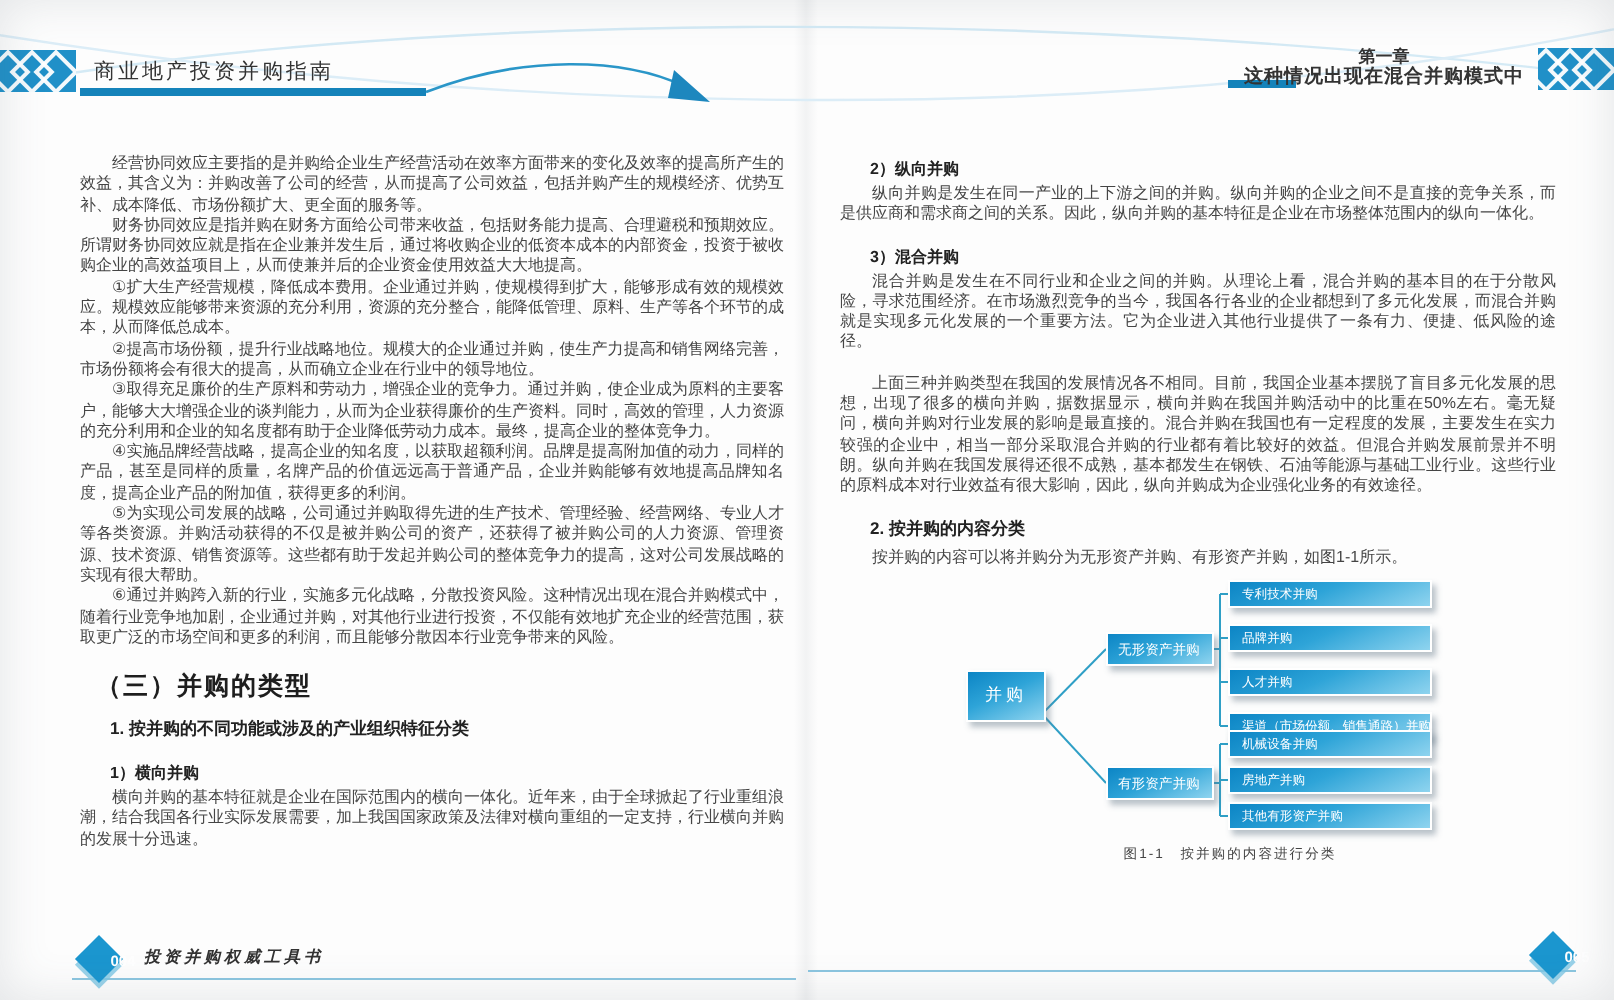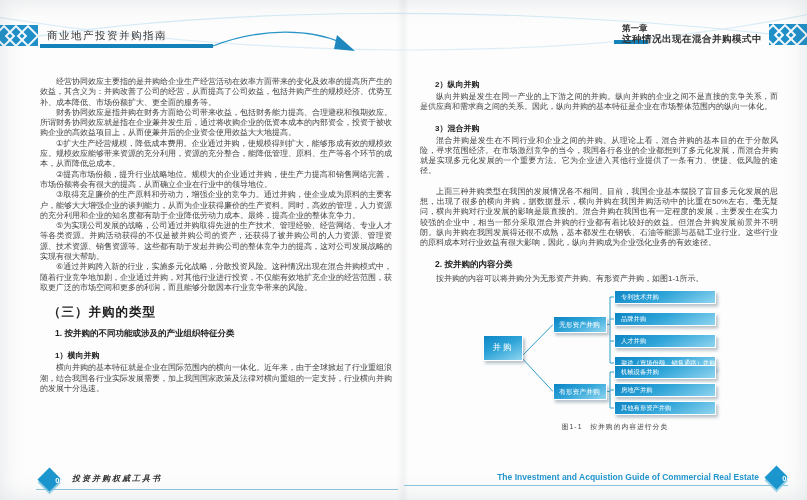--- a/index.html
+++ b/index.html
@@ -8,21 +8,21 @@
   .scan-edge{position:absolute;inset:0;box-shadow:inset 0 0 24px rgba(90,100,110,.16);pointer-events:none;z-index:40;}
   .fold{position:absolute;left:397px;top:0;width:12px;height:500px;z-index:1;
         background:linear-gradient(90deg,rgba(0,0,0,0),rgba(110,120,130,.08) 50%,rgba(0,0,0,0));}
   
   .hdr-svg{position:absolute;left:0;top:0;width:807px;height:70px;z-index:2;}
   .hdr-box{position:absolute;top:25px;width:38px;height:21px;background:#2090c8;overflow:hidden;z-index:3;}
   .hdr-box.left{left:0;} .hdr-box.right{left:769px;top:24px;}
   .hdr-dia{position:absolute;top:3px;width:12px;height:12px;border:2px solid rgba(255,255,255,.95);transform:rotate(45deg);}
   .book-title{position:absolute;left:47px;top:29px;font-size:10.5px;letter-spacing:1.5px;color:#333;z-index:3;}
   .title-bar{position:absolute;left:40px;top:44px;width:173px;height:3.5px;background:#1583ba;z-index:3;}
-  .chap-wrap{position:absolute;right:45px;top:23px;text-align:left;z-index:3;color:#333;}
+  .chap-wrap{position:absolute;right:45px;top:23px;text-align:center;z-index:3;color:#333;}
   .chap-label{font-size:8.5px;font-weight:bold;line-height:10px;}
   .chap-title{font-size:9.5px;font-weight:bold;line-height:11px;letter-spacing:.5px;}
   .chap-dash{position:absolute;left:614px;top:40px;width:34px;height:3.5px;background:#1583ba;z-index:3;}
   
   .col{position:absolute;top:77px;z-index:3;}
   .col.left{left:40px;width:352px;}
   .col.right{left:420px;width:358px;}
   .col p{margin:0;font-size:8px;line-height:10.3px;text-align:justify;text-indent:2em;color:#454545;}
   .sec-h{font-size:12.5px;font-weight:bold;color:#1e1e1e;margin:11px 0 7px 8px;letter-spacing:1px;}
   .sub-h{font-size:8.5px;font-weight:bold;color:#222;margin:4px 0 3px 15px;}
@@ -77,20 +77,21 @@
     <div class="hdr-dia" style="left:8px"></div>
     <div class="hdr-dia" style="left:20px"></div>
   </div>
 
   <div class="col left">
     <p>经营协同效应主要指的是并购给企业生产经营活动在效率方面带来的变化及效率的提高所产生的效益，其含义为：并购改善了公司的经营，从而提高了公司效益，包括并购产生的规模经济、优势互补、成本降低、市场份额扩大、更全面的服务等。</p>
     <p>财务协同效应是指并购在财务方面给公司带来收益，包括财务能力提高、合理避税和预期效应。所谓财务协同效应就是指在企业兼并发生后，通过将收购企业的低资本成本的内部资金，投资于被收购企业的高效益项目上，从而使兼并后的企业资金使用效益大大地提高。</p>
     <p>①扩大生产经营规模，降低成本费用。企业通过并购，使规模得到扩大，能够形成有效的规模效应。规模效应能够带来资源的充分利用，资源的充分整合，能降低管理、原料、生产等各个环节的成本，从而降低总成本。</p>
     <p>②提高市场份额，提升行业战略地位。规模大的企业通过并购，使生产力提高和销售网络完善，市场份额将会有很大的提高，从而确立企业在行业中的领导地位。</p>
     <p>③取得充足廉价的生产原料和劳动力，增强企业的竞争力。通过并购，使企业成为原料的主要客户，能够大大增强企业的谈判能力，从而为企业获得廉价的生产资料。同时，高效的管理，人力资源的充分利用和企业的知名度都有助于企业降低劳动力成本。最终，提高企业的整体竞争力。</p>
+    <p>④实施品牌经营战略，提高企业的知名度，以获取超额利润。品牌是提高附加值的动力，同样的产品，甚至是同样的质量，名牌产品的价值远远高于普通产品，企业并购能够有效地提高品牌知名度，提高企业产品的附加值，获得更多的利润。</p>
     <p>⑤为实现公司发展的战略，公司通过并购取得先进的生产技术、管理经验、经营网络、专业人才等各类资源。并购活动获得的不仅是被并购公司的资产，还获得了被并购公司的人力资源、管理资源、技术资源、销售资源等。这些都有助于发起并购公司的整体竞争力的提高，这对公司发展战略的实现有很大帮助。</p>
     <p>⑥通过并购跨入新的行业，实施多元化战略，分散投资风险。这种情况出现在混合并购模式中，随着行业竞争地加剧，企业通过并购，对其他行业进行投资，不仅能有效地扩充企业的经营范围，获取更广泛的市场空间和更多的利润，而且能够分散因本行业竞争带来的风险。</p>
     <div class="sec-h">（三）并购的类型</div>
     <div class="sub-h">1. 按并购的不同功能或涉及的产业组织特征分类</div>
     <div class="sub2-h">1）横向并购</div>
     <p>横向并购的基本特征就是企业在国际范围内的横向一体化。近年来，由于全球掀起了行业重组浪潮，结合我国各行业实际发展需要，加上我国国家政策及法律对横向重组的一定支持，行业横向并购的发展十分迅速。</p>
   </div>
 
   <div class="col right">
     <div class="sub2-h" style="margin-top:2px">2）纵向并购</div>
@@ -134,16 +135,15 @@
   </div>
 
   <div class="ft-line" style="left:36px;top:489px;width:362px;"></div>
   <div class="pg-dia" style="left:41px;top:471px;"></div>
   <div class="pg-num" style="left:41px;top:476px;">004</div>
   <div class="ft-tag-cn">投资并购权威工具书</div>
 
   <div class="ft-line" style="left:404px;top:485px;width:384px;"></div>
   <div class="pg-dia" style="left:768px;top:469px;"></div>
   <div class="pg-num" style="left:768px;top:474px;">005</div>
-  <div class="ft-tag-en">The Investment and Acquistion Guide of Commercial Real Estate</div>
 
   <div class="scan-edge"></div>
 </div>
 
 </body></html>

